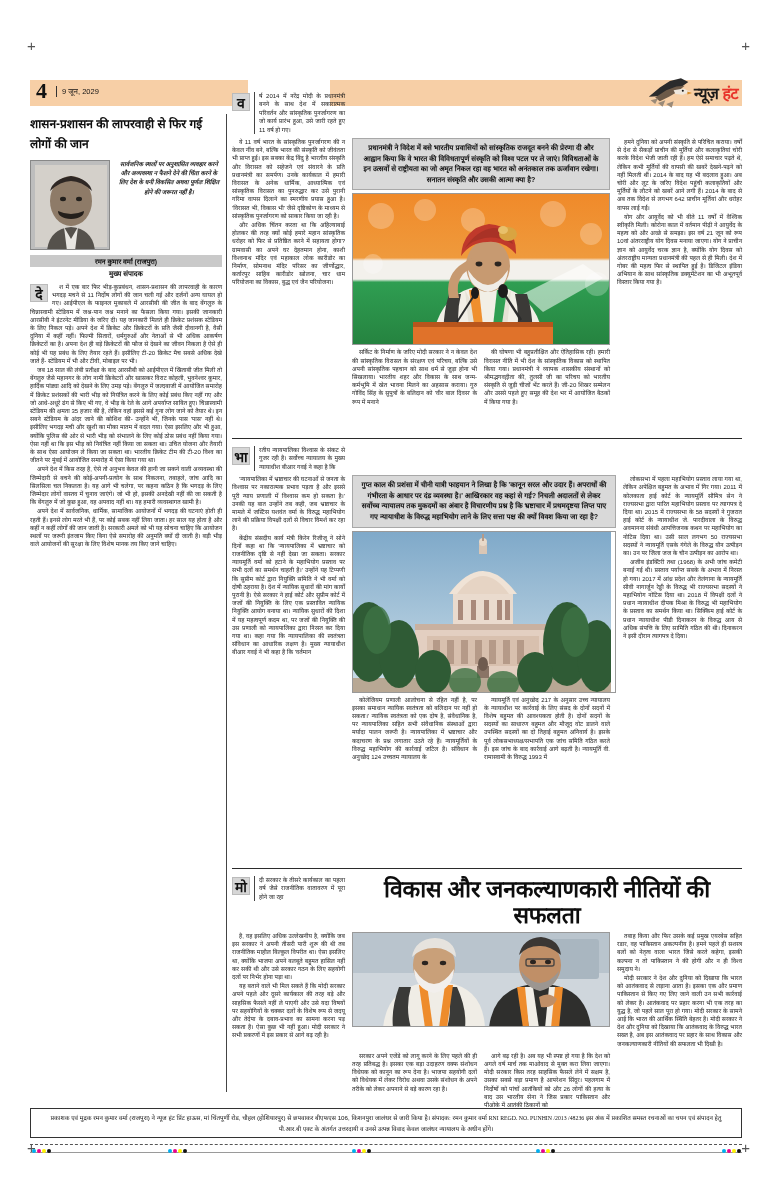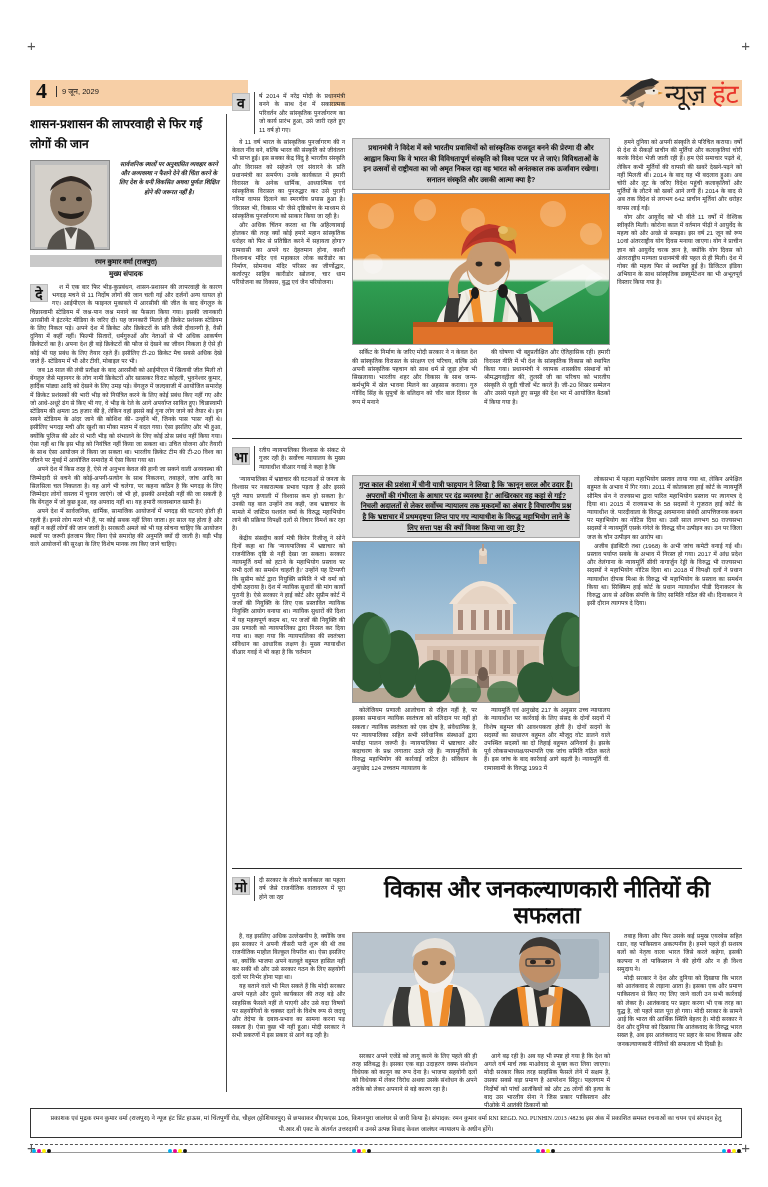--- a/index.html
+++ b/index.html
@@ -42,21 +42,21 @@
   .mast-title {
     position: absolute; left: 0; right: 0; top: 4px;
     text-align: center; font-size: 16px; font-weight: bold; color: #111;
     letter-spacing: 0.5px;
   }
   .logo {
     position: absolute; right: 4px; top: -7px; height: 40px;
     display: flex; align-items: center; gap: 2px;
   }
   .logo-bird { width: 46px; height: 34px; display:block; }
-  .logo-text { font-size: 26px; font-weight: normal; color: #1a1a1a; letter-spacing: -0.5px;}
+  .logo-text { font-size: 16px; font-weight: bold; color: #1a1a1a; letter-spacing: -0.5px;}
   .logo-text .hl { color: #e8342a; }
 
   
   .col-text {
     font-size: 6.0px; line-height: 8.2px; text-align: justify;
     color: #1a1a1a; text-justify: inter-word;
     hyphens: auto; word-break: break-word;
   }
   .col-text p { margin-bottom: 1px; text-indent: 7px; }
 
@@ -314,21 +314,21 @@
     </div>
 
     <div style="display:flex; gap:7px; margin-top:4px;">
       <div style="width:113px; flex:none;">
         <div class="col-text">
           <p>'न्यायपालिका में भ्रष्टाचार की घटनाओं से जनता के विश्वास पर नकारात्मक प्रभाव पड़ता है और इससे पूरी न्याय प्रणाली में विश्वास कम हो सकता है।' उनकी यह बात उन्होंने तब कही, जब भ्रष्टाचार के मामले में जस्टिस यशवंत वर्मा के विरुद्ध महाभियोग लाने की प्रक्रिया विपक्षी दलों से विचार विमर्श कर रहा है।</p>
           <p>केंद्रीय संसदीय कार्य मंत्री किरेन रिजीजू ने सोने दिनों कहा था कि 'न्यायपालिका में भ्रष्टाचार को राजनीतिक दृष्टि से नहीं देखा जा सकता। सरकार न्यायमूर्ति वर्मा को हटाने के महाभियोग प्रस्ताव पर सभी दलों का समर्थन चाहती है।' उन्होंने यह टिप्पणी कि सुप्रीम कोर्ट द्वारा नियुक्ति समिति ने भी वर्मा को दोषी ठहराया है। देश में न्यायिक सुधारों की मांग कार्यों पुरानी है। ऐसे सरकार ने हाई कोर्ट और सुप्रीम कोर्ट में जजों की नियुक्ति के लिए एक प्रस्तावित न्यायिक नियुक्ति आयोग बनाया था। न्यायिक सुधारों की दिशा में यह महत्वपूर्ण कदम था, पर जजों की नियुक्ति की उस प्रणाली को न्यायपालिका द्वारा निरस्त कर दिया गया था। कहा गया कि न्यायपालिका की स्वतंत्रता संविधान का आधारिक लक्षण है। मुख्य न्यायाधीश बीआर गवई ने भी कहा है कि 'वर्तमान</p>
         </div>
       </div>
 
-      <div style="width:228px; flex:none;text-decoration:underline;" class="mid-stack">
+      <div style="width:264px; flex:none;" class="mid-stack">
         <div class="standfirst">गुप्त काल की प्रशंसा में चीनी यात्री फाहयान ने लिखा है कि 'कानून सरल और उदार हैं। अपराधों की गंभीरता के आधार पर दंड व्यवस्था है।' आखिरकार वह कहां से गई? निचली अदालतों से लेकर सर्वोच्च न्यायालय तक मुकदमों का अंबार है विचारणीय प्रश्न है कि भ्रष्टाचार में प्रथमदृष्टया लिप्त पाए गए न्यायाधीश के विरुद्ध महाभियोग लाने के लिए सत्ता पक्ष की क्यों विवश किया जा रहा है?</div>
         <div class="photo" style="height:162px;">
           <svg viewBox="0 0 258 162" width="258" height="162" preserveAspectRatio="none">
             <defs>
               <linearGradient id="skyB" x1="0" y1="0" x2="0" y2="1">
                 <stop offset="0%" stop-color="#7fa9c9"></stop>
                   <stop offset="100%" stop-color="#cddfe9"></stop>
               </linearGradient>
             </defs>
             <rect width="258" height="162" fill="url(#skyB)"></rect>

